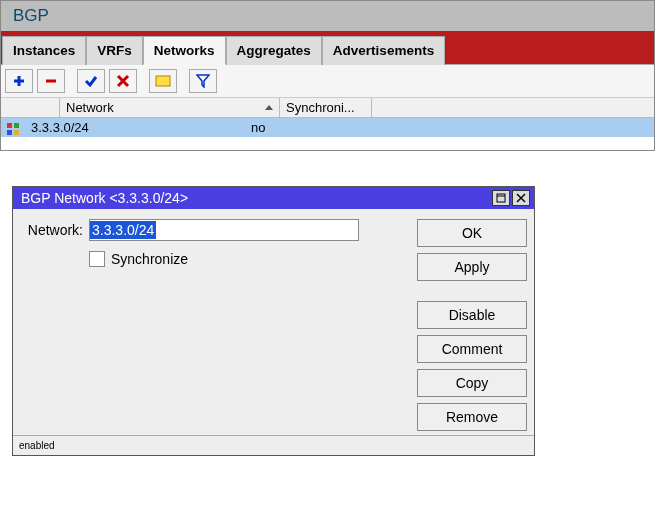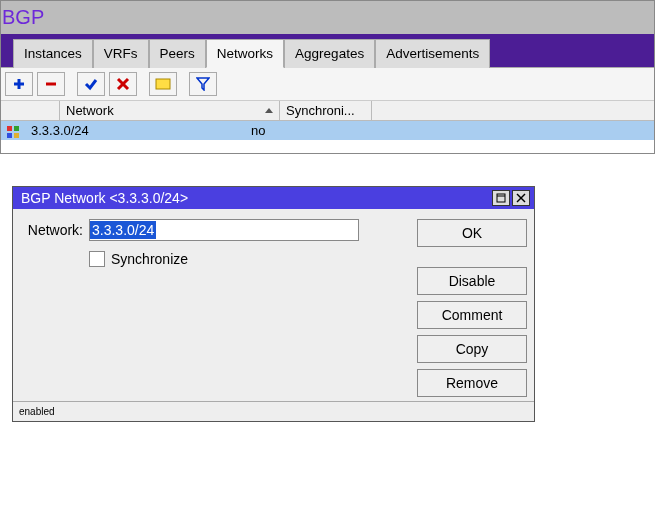--- a/index.html
+++ b/index.html
@@ -12,30 +12,31 @@
     height: 513px;
     overflow: hidden;
   }
   .main-window {
     border: 1px solid #888;
     width: 655px;
     background: #e8e8e8;
   }
   .title-bar-main {
     background: #bcbcbc;
-    color: #6d28d9;
-    padding: 5px 1px;
-    font-size: 20px;
+    color: #0c4a6e;
+    padding: 5px 12px;
+    font-size: 17px;
   }
   .tab-row {
     display: flex;
-    background: #4c1d95;
+    background: #b91c1c;
     padding-top: 4px;
-    padding-left: 12px;
+    padding-left: 1px;
     border-bottom: 1px solid #aaa;
+    font-weight: bold;
   }
   .tab {
     padding: 6px 10px;
     border: 1px solid #aaa;
     border-bottom: none;
     background: #ddd;
     margin-right: 0px;
     cursor: pointer;
     position: relative;
     top: 1px;
@@ -203,21 +204,20 @@
 </style>
 </head>
 <body>
 
 <div class="main-window">
   <div class="title-bar-main">BGP</div>
 
   <div class="tab-row">
     <div class="tab">Instances</div>
     <div class="tab">VRFs</div>
-    <div class="tab">Peers</div>
     <div class="tab active">Networks</div>
     <div class="tab">Aggregates</div>
     <div class="tab">Advertisements</div>
   </div>
 
   <div class="toolbar">
     <div class="toolbtn">
       <svg width="14" height="14">
           <line x1="7" y1="2" x2="7" y2="12" stroke="#0033cc" stroke-width="3"></line>
           <line x1="2" y1="7" x2="12" y2="7" stroke="#0033cc" stroke-width="3"></line>
@@ -302,20 +302,21 @@
           <span class="input-sel">3.3.3.0/24</span>
         </div>
       </div>
       <div class="form-row" style="margin-left:68px">
         <span class="chk"></span>
         <span style="font-size:14px">Synchronize</span>
       </div>
     </div>
     <div class="dlg-right">
       <button class="dlg-btn">OK</button>
+      <button class="dlg-btn">Apply</button>
       <div style="height:8px"></div>
       <button class="dlg-btn">Disable</button>
       <button class="dlg-btn">Comment</button>
       <button class="dlg-btn">Copy</button>
       <button class="dlg-btn">Remove</button>
     </div>
   </div>
 
   <div class="dlg-status">enabled</div>
 </div>

